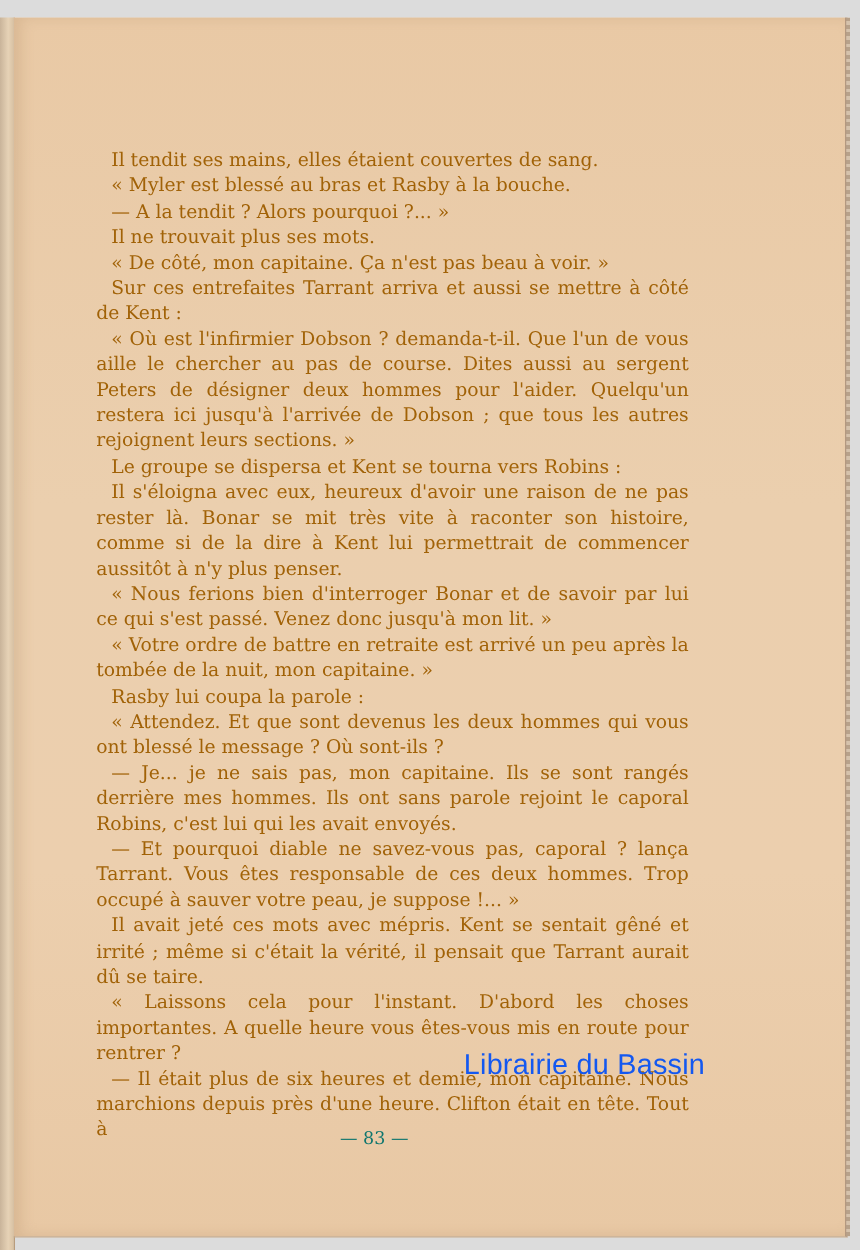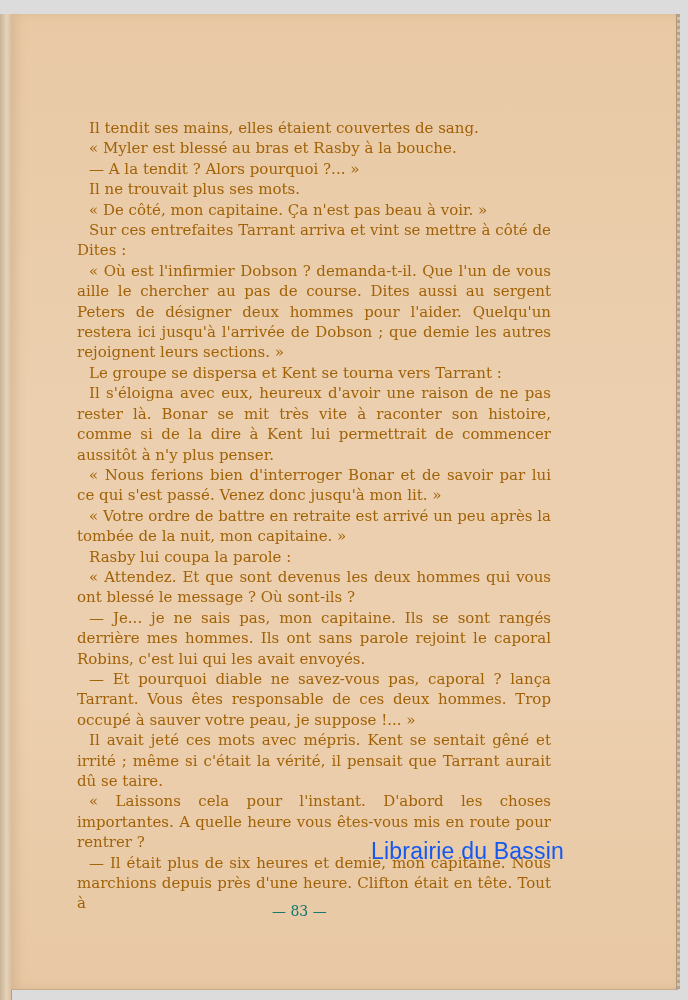--- a/index.html
+++ b/index.html
@@ -47,23 +47,23 @@
 <div class="page">
   <div class="page-edge"></div>
 </div>
 
 <div class="text">
   <p>Il tendit ses mains, elles étaient couvertes de sang.</p>
   <p>« Myler est blessé au bras et Rasby à la bouche.</p>
   <p>— A la tendit ? Alors pourquoi ?... »</p>
   <p>Il ne trouvait plus ses mots.</p>
   <p>« De côté, mon capitaine. Ça n'est pas beau à voir. »</p>
-  <p>Sur ces entrefaites Tarrant arriva et vint se mettre à côté de Dites :</p>
-  <p>« Où est l'infirmier Dobson ? demanda-t-il. Que l'un de vous aille le chercher au pas de course. Dites aussi au sergent Peters de désigner deux hommes pour l'aider. Quelqu'un restera ici jusqu'à l'arrivée de Dobson ; que demie les autres rejoignent leurs sections. »</p>
-  <p>Le groupe se dispersa et Kent se tourna vers Tarrant :</p>
+  <p>Sur ces entrefaites Tarrant arriva et aussi se mettre à côté de Kent :</p>
+  <p>« Où est l'infirmier Dobson ? demanda-t-il. Que l'un de vous aille le chercher au pas de course. Dites aussi au sergent Peters de désigner deux hommes pour l'aider. Quelqu'un restera ici jusqu'à l'arrivée de Dobson ; que tous les autres rejoignent leurs sections. »</p>
+  <p>Le groupe se dispersa et Kent se tourna vers Robins :</p>
   <p>Il s'éloigna avec eux, heureux d'avoir une raison de ne pas rester là. Bonar se mit très vite à raconter son histoire, comme si de la dire à Kent lui permettrait de commencer aussitôt à n'y plus penser.</p>
   <p>« Nous ferions bien d'interroger Bonar et de savoir par lui ce qui s'est passé. Venez donc jusqu'à mon lit. »</p>
   <p>« Votre ordre de battre en retraite est arrivé un peu après la tombée de la nuit, mon capitaine. »</p>
   <p>Rasby lui coupa la parole :</p>
   <p>« Attendez. Et que sont devenus les deux hommes qui vous ont blessé le message ? Où sont-ils ?</p>
   <p>— Je... je ne sais pas, mon capitaine. Ils se sont rangés derrière mes hommes. Ils ont sans parole rejoint le caporal Robins, c'est lui qui les avait envoyés.</p>
   <p>— Et pourquoi diable ne savez-vous pas, caporal ? lança Tarrant. Vous êtes responsable de ces deux hommes. Trop occupé à sauver votre peau, je suppose !... »</p>
   <p>Il avait jeté ces mots avec mépris. Kent se sentait gêné et irrité ; même si c'était la vérité, il pensait que Tarrant aurait dû se taire.</p>
   <p>« Laissons cela pour l'instant. D'abord les choses importantes. A quelle heure vous êtes-vous mis en route pour rentrer ?</p>
   <p>— Il était plus de six heures et demie, mon capitaine. Nous marchions depuis près d'une heure. Clifton était en tête. Tout à</p>

